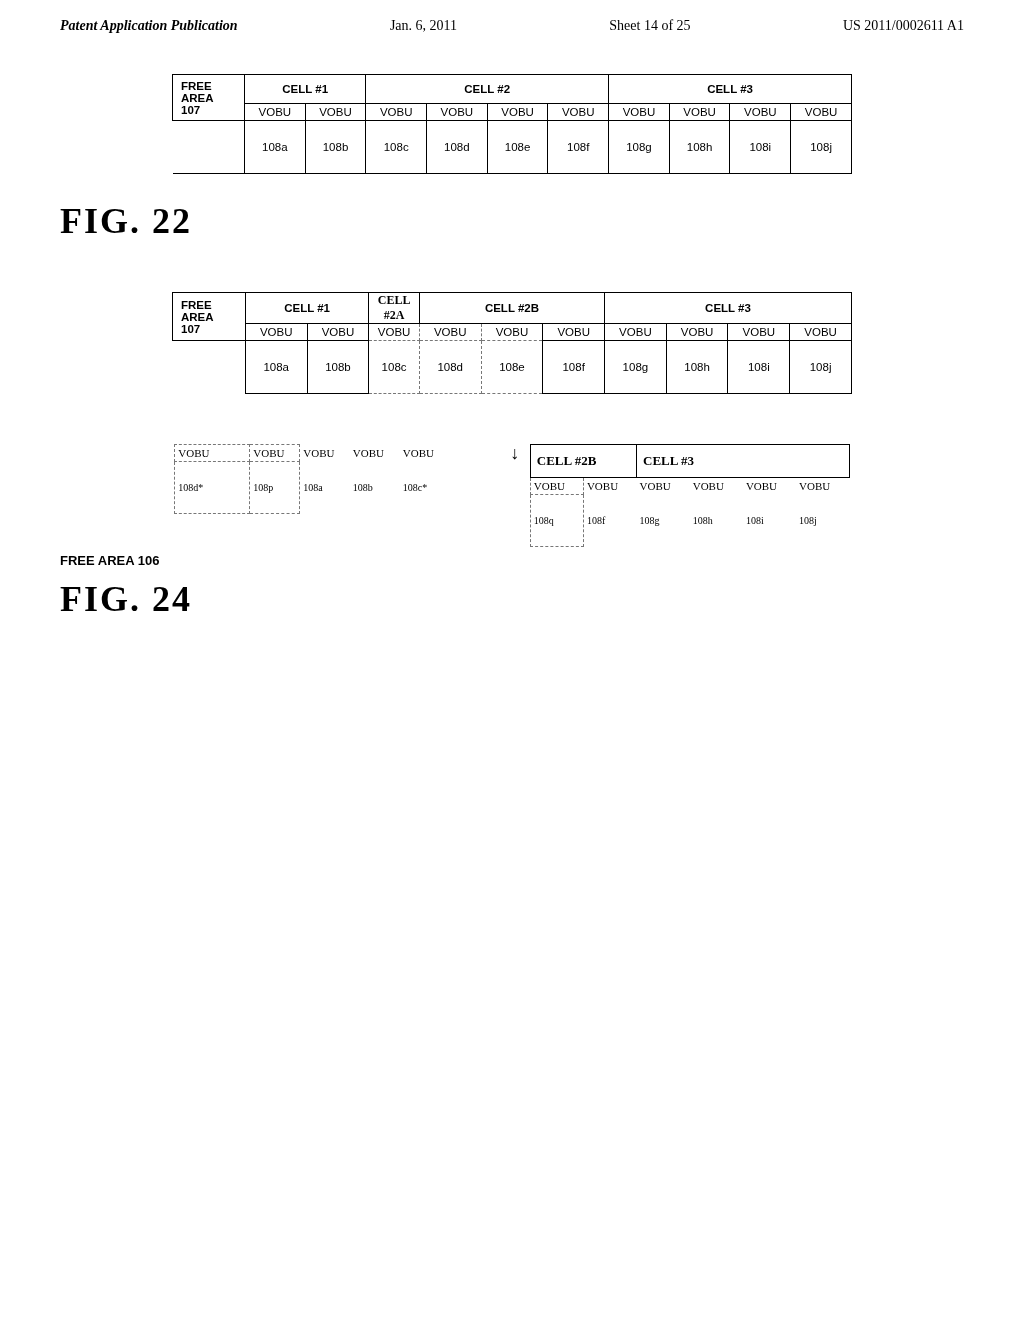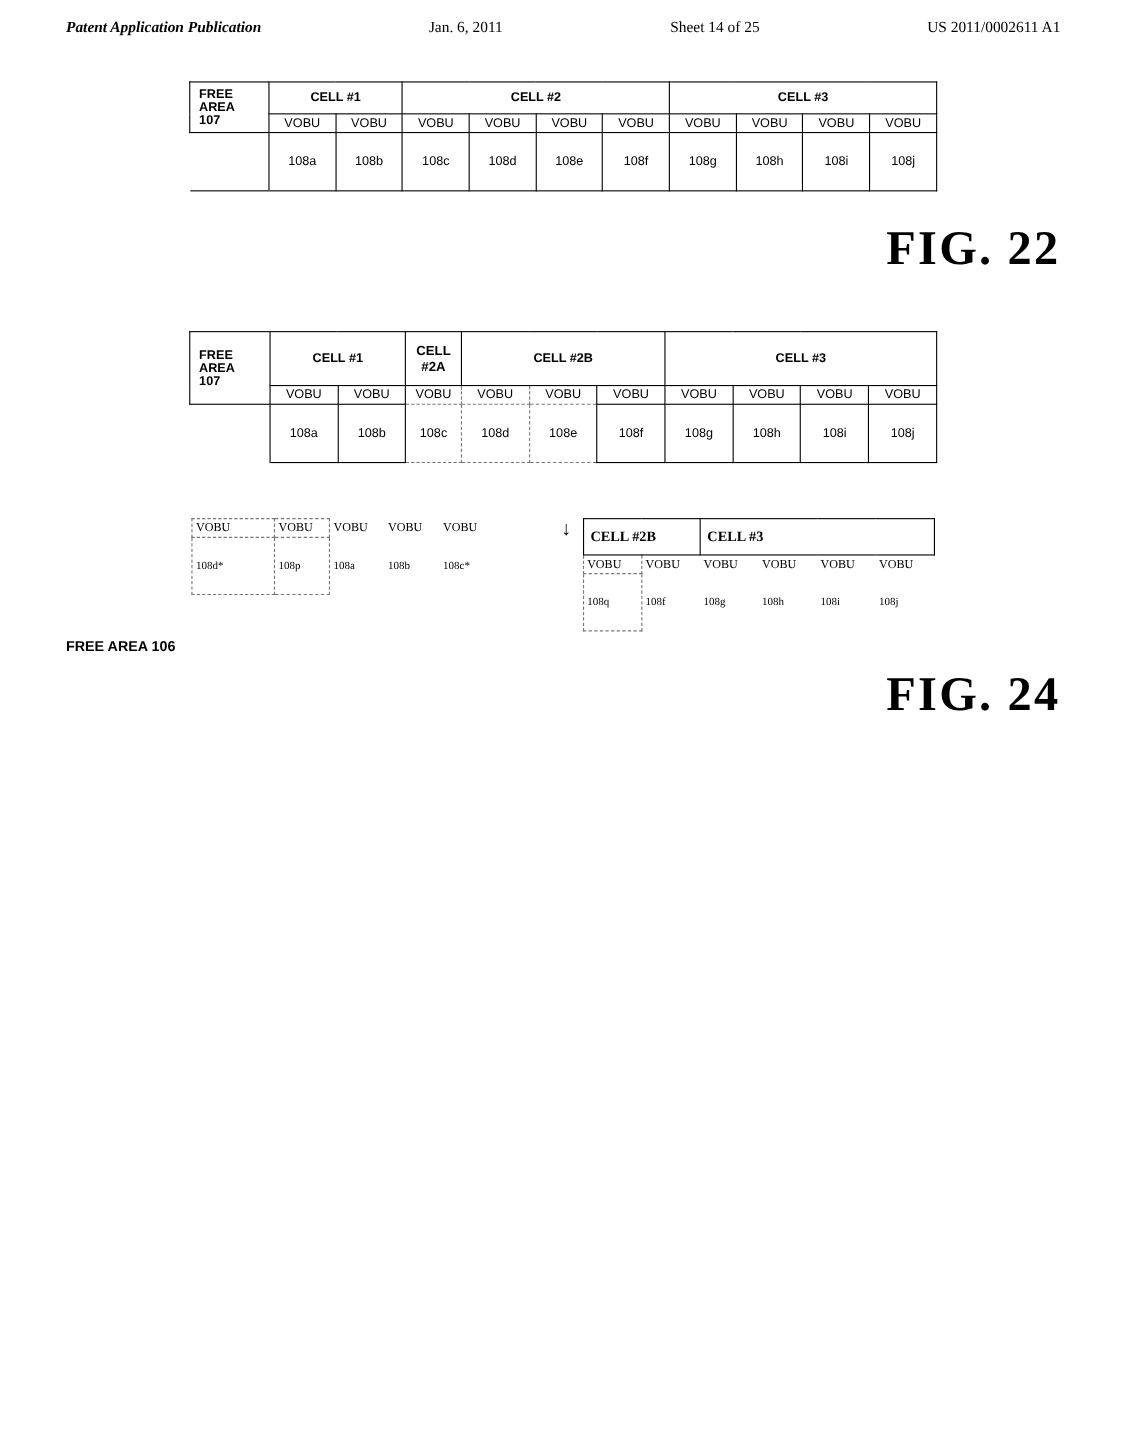--- a/index.html
+++ b/index.html
@@ -38,22 +38,22 @@
       padding: 30px 60px;
     }
 
     
     .figure-section {
       margin-bottom: 50px;
     }
 
     
     .fig-caption {
-      text-align: right;
-      font-size: 44px;
+      text-align: left;
+      font-size: 36px;
       font-weight: bold;
       letter-spacing: 2px;
       margin-top: 10px;
       margin-bottom: 30px;
     }
 
     
     .fig22-table, .fig23-table, .fig24-table {
       border-collapse: collapse;
       margin: 0 auto 26px auto;
@@ -187,21 +187,21 @@
           <col style="width:61px">
           <col style="width:61px">
           <col style="width:61px">
           <col style="width:61px">
           <col style="width:61px">
         </colgroup>
         <tbody>
             <tr>
           <td class="free-area" rowspan="2" style="border: 1.5px solid #000; vertical-align: middle;">FREE AREA<br>107</td>
           <td colspan="2" class="cell-header">CELL  #1</td>
-          <td class="cell-header" style="font-size:12px; padding: 10px 4px;">CELL<br>#2A</td>
+          <td class="cell-header" style="font-size:12px; padding: 0 4px; font-family: Liberation Serif, serif;">CELL<br>#2A</td>
           <td colspan="3" class="cell-header">CELL  #2B</td>
           <td colspan="4" class="cell-header">CELL  #3</td>
         </tr>
         <tr>
           <td class="vobu-label">VOBU</td>
           <td class="vobu-label">VOBU</td>
           <td class="vobu-label dotted-cell">VOBU</td>
           <td class="vobu-label dotted-cell">VOBU</td>
           <td class="vobu-label dotted-cell">VOBU</td>
           <td class="vobu-label">VOBU</td>

